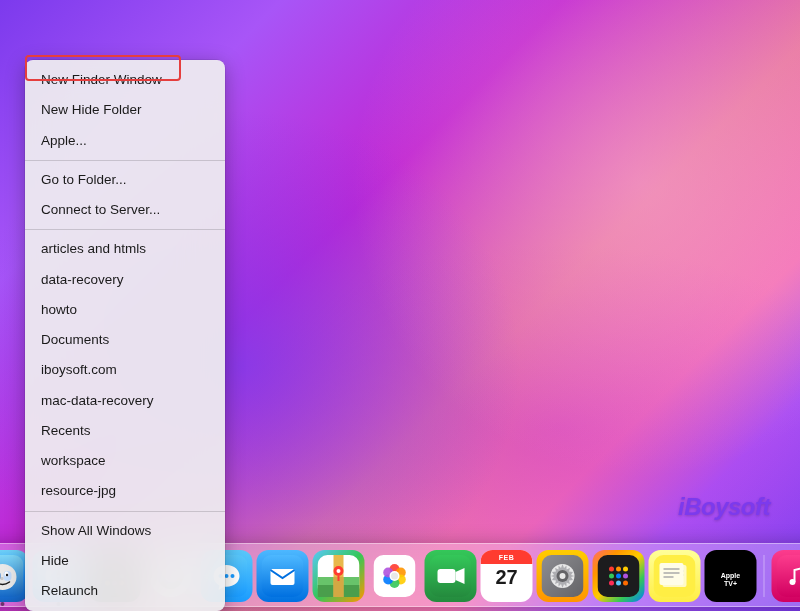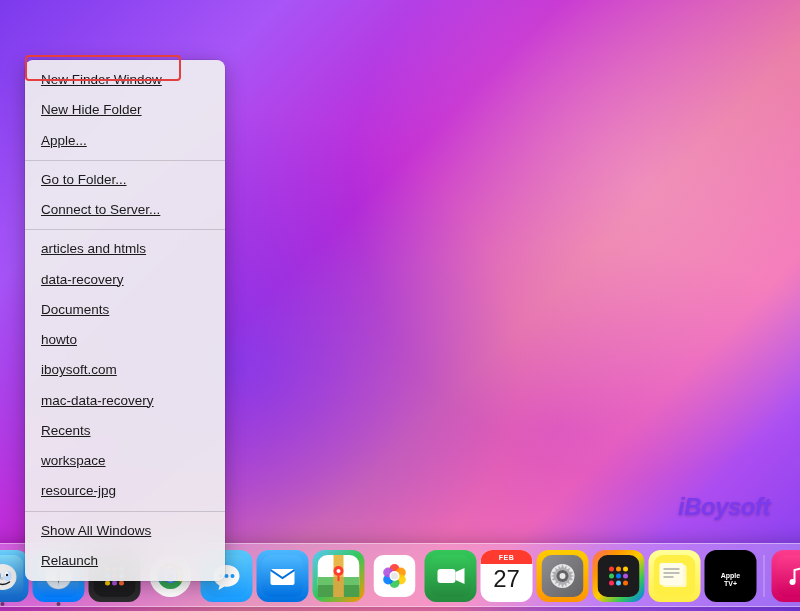--- a/index.html
+++ b/index.html
@@ -47,21 +47,20 @@
       z-index: 100;
     }
 
     .menu-item {
       padding: 5px 16px;
       font-size: 13.5px;
       color: #1a1a1a;
       cursor: pointer;
       white-space: nowrap;
       line-height: 1.5;
-      text-decoration: underline;
     }
 
     .menu-separator {
       height: 1px;
       background: rgba(0,0,0,0.15);
       margin: 4px 0;
     }
 
     .menu-item.relaunch-item {
       position: relative;
@@ -196,23 +195,23 @@
       display: flex;
       align-items: center;
       justify-content: center;
       font-size: 7px;
       color: white;
       font-weight: 600;
       letter-spacing: 0.5px;
     }
 
     .calendar-icon .cal-date {
-      font-size: 24px;
+      font-size: 20px;
       color: #1a1a1a;
-      font-weight: 400;
+      font-weight: 700;
       line-height: 1.2;
       margin-top: 1px;
     }
 
     .clock-icon {
       background: linear-gradient(180deg, #ffcc00 0%, #ff9500 100%);
       border-radius: 12px;
     }
 
     .launchpad2-icon {
@@ -254,29 +253,30 @@
   <div class="context-menu">
     <div class="menu-item">New Finder Window</div>
     <div class="menu-item">New Hide Folder</div>
     <div class="menu-item">Apple...</div>
     <div class="menu-separator"></div>
     <div class="menu-item">Go to Folder...</div>
     <div class="menu-item">Connect to Server...</div>
     <div class="menu-separator"></div>
     <div class="menu-item">articles and htmls</div>
     <div class="menu-item">data-recovery</div>
+    <div class="menu-item">howto</div>
     <div class="menu-item">Documents</div>
-    <div class="menu-item">howto</div>
     <div class="menu-item">iboysoft.com</div>
     <div class="menu-item">mac-data-recovery</div>
     <div class="menu-item">Recents</div>
     <div class="menu-item">workspace</div>
     <div class="menu-item">resource-jpg</div>
     <div class="menu-separator"></div>
     <div class="menu-item">Show All Windows</div>
+    <div class="menu-item">Hide</div>
     <div class="menu-item relaunch-item">Relaunch</div>
   </div>
 
   <div class="relaunch-highlight"></div>
 
   <div class="watermark">iBoysoft</div>
 
   <div class="dock">
 
     <div class="dock-item">

